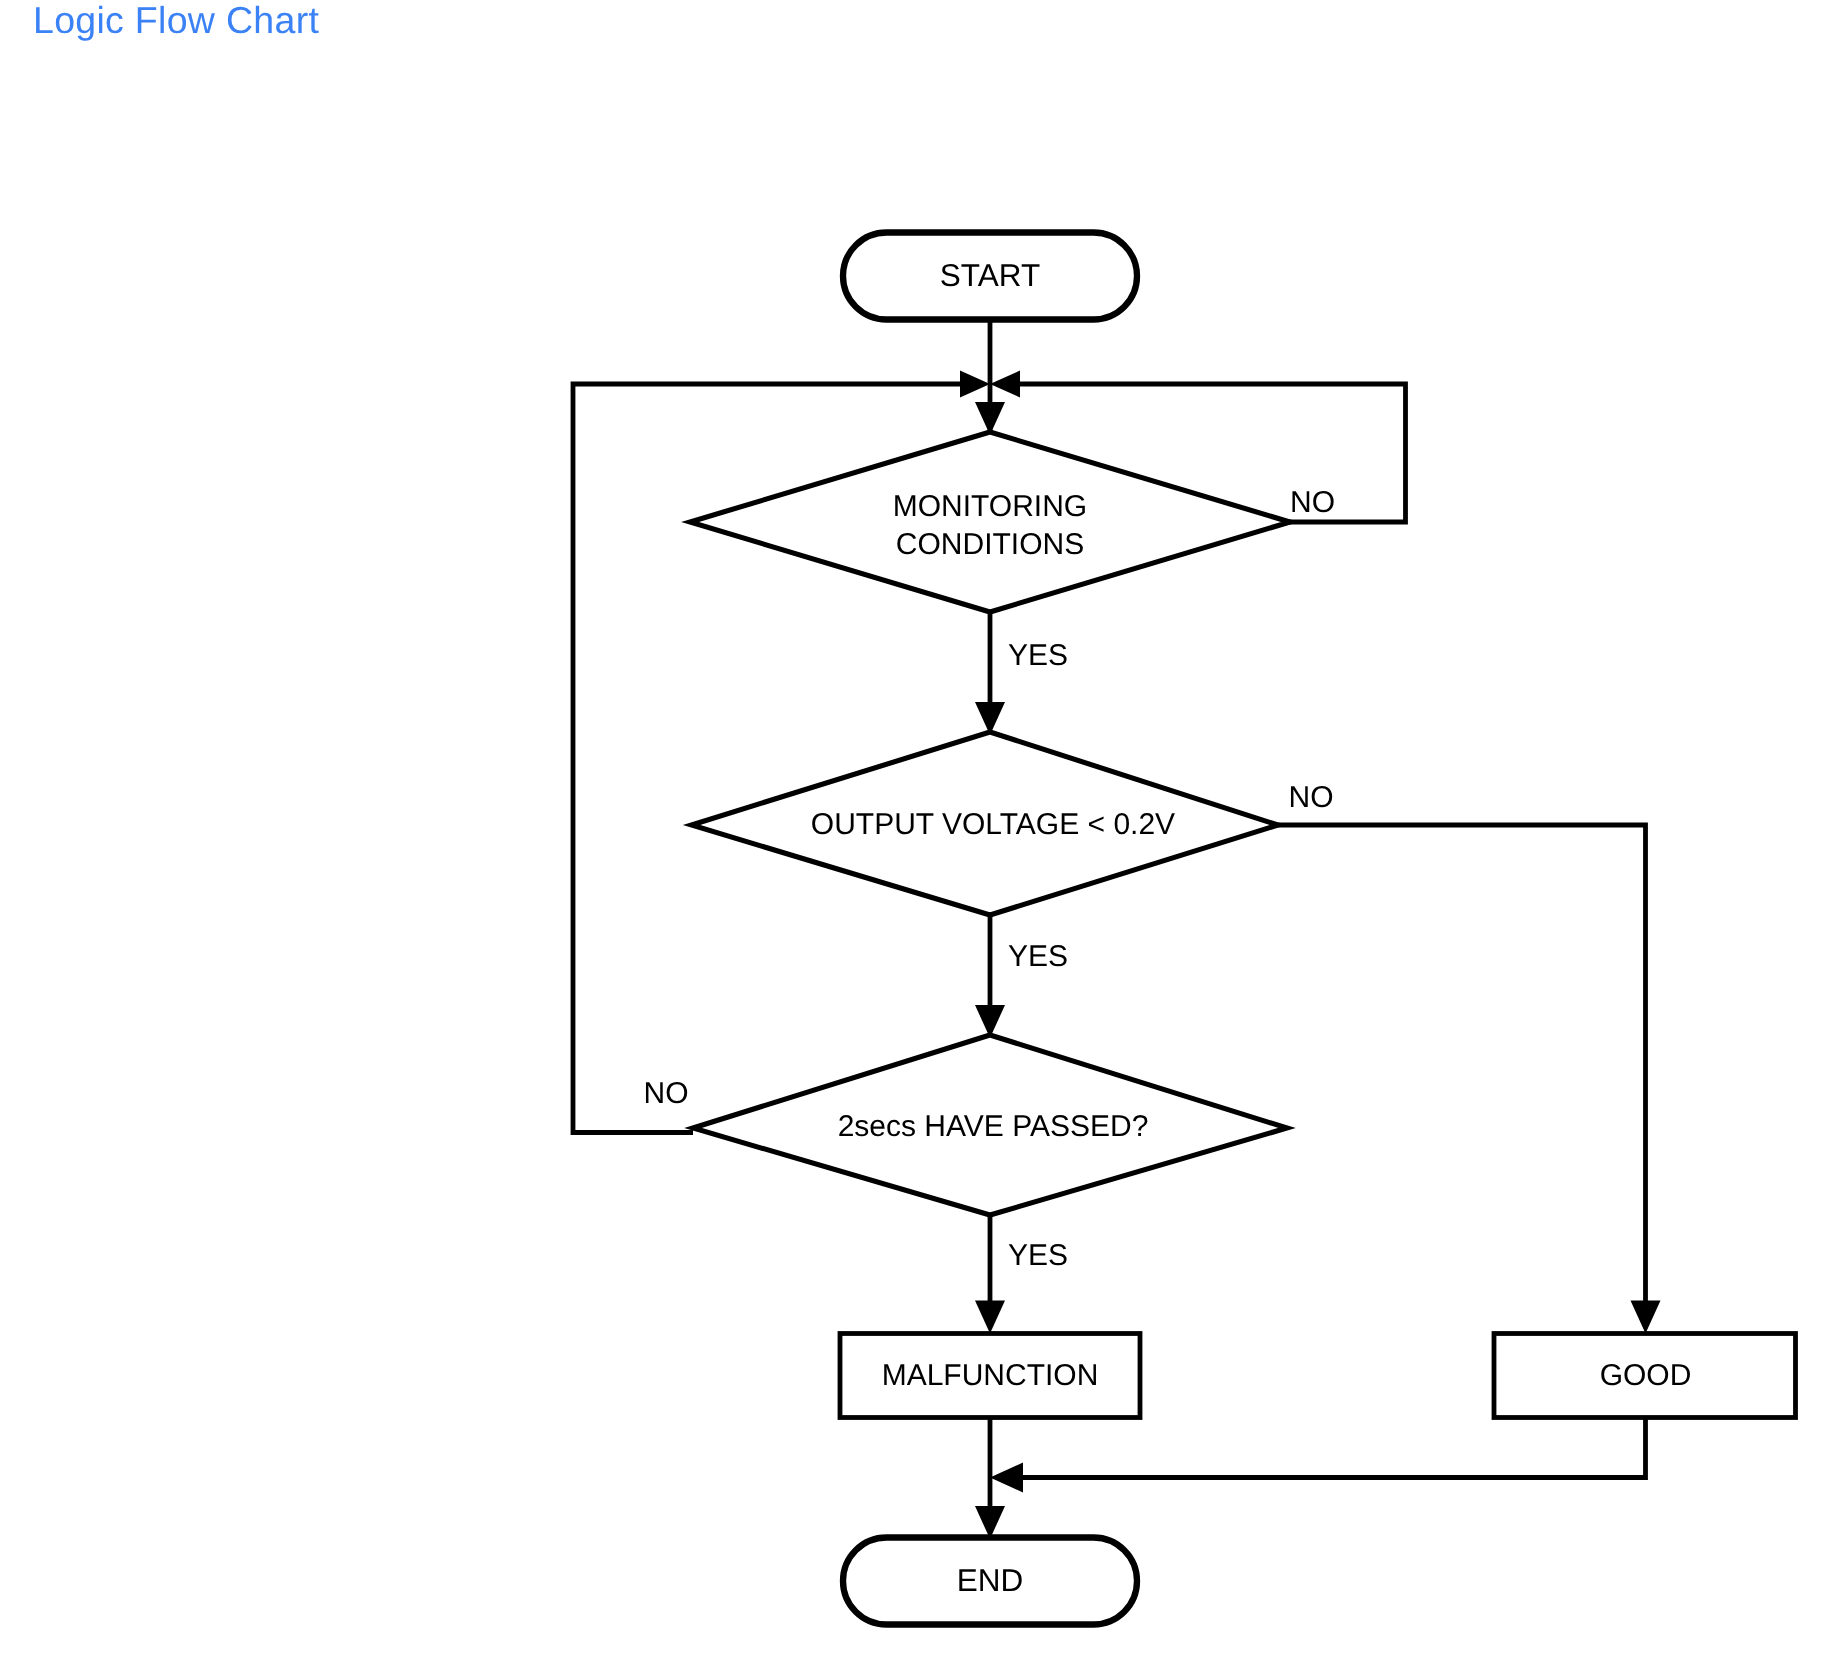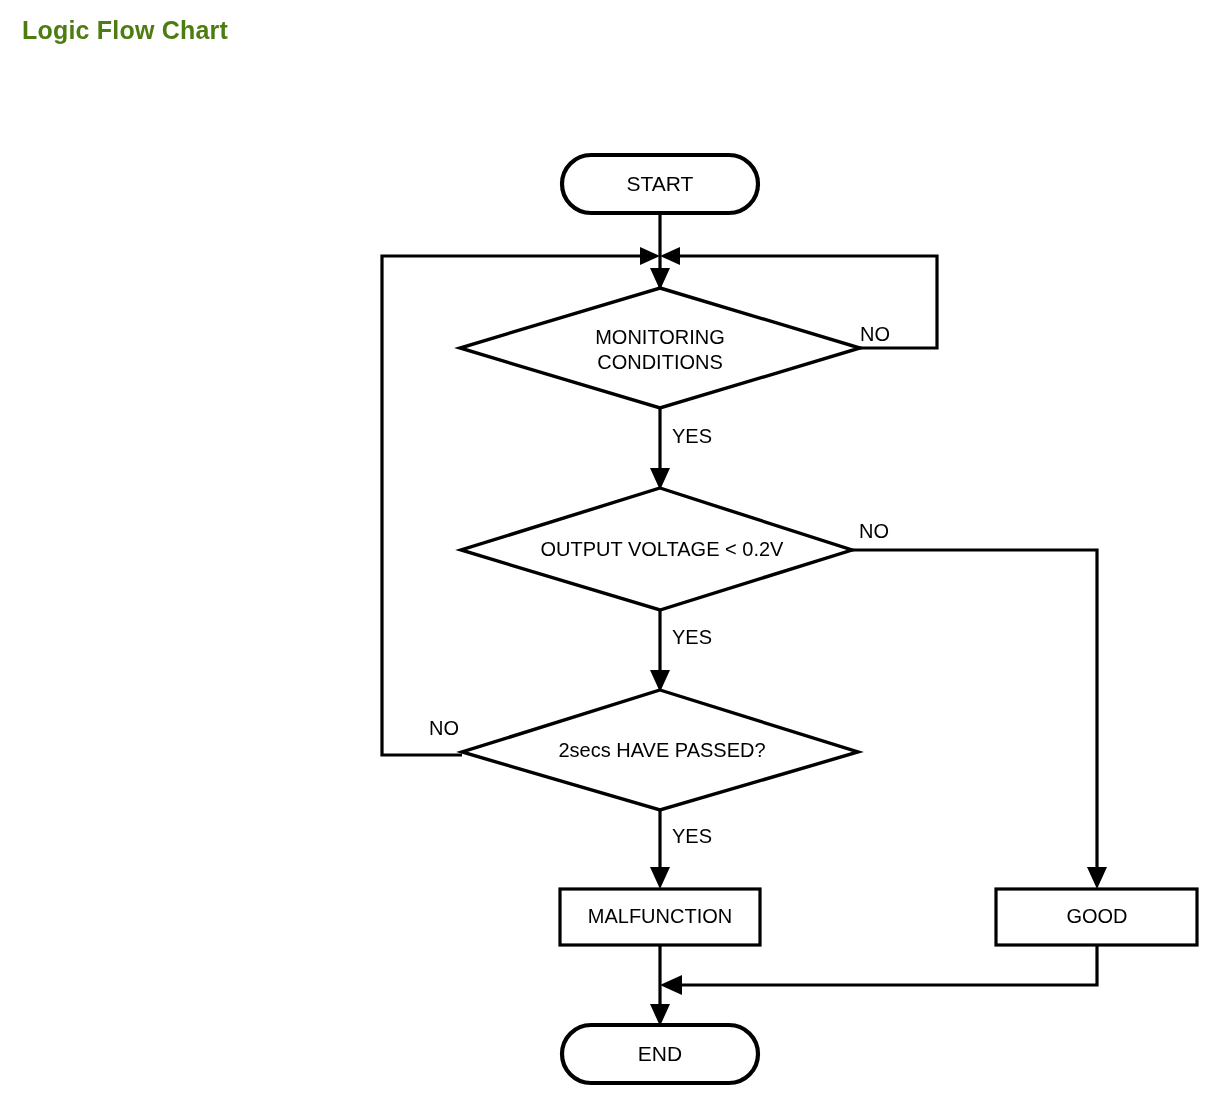--- a/index.html
+++ b/index.html
@@ -10,24 +10,24 @@
   body {
     width: 1216px;
     height: 1106px;
     position: relative;
     font-family: "Liberation Sans", sans-serif;
     overflow: hidden;
   }
   #page-title {
     position: absolute;
     left: 22px;
-    top: 16px;
+    top: 0;
     font-size: 25px;
-    font-weight: bold;
-    color: #4d7c0f;
+    font-weight: normal;
+    color: #3b82f6;
     letter-spacing: 0.2px;
     white-space: nowrap;
   }
   #flow-svg {
     position: absolute;
     left: 0;
     top: 0;
   }
   .node-shape {
     fill: #ffffff;

